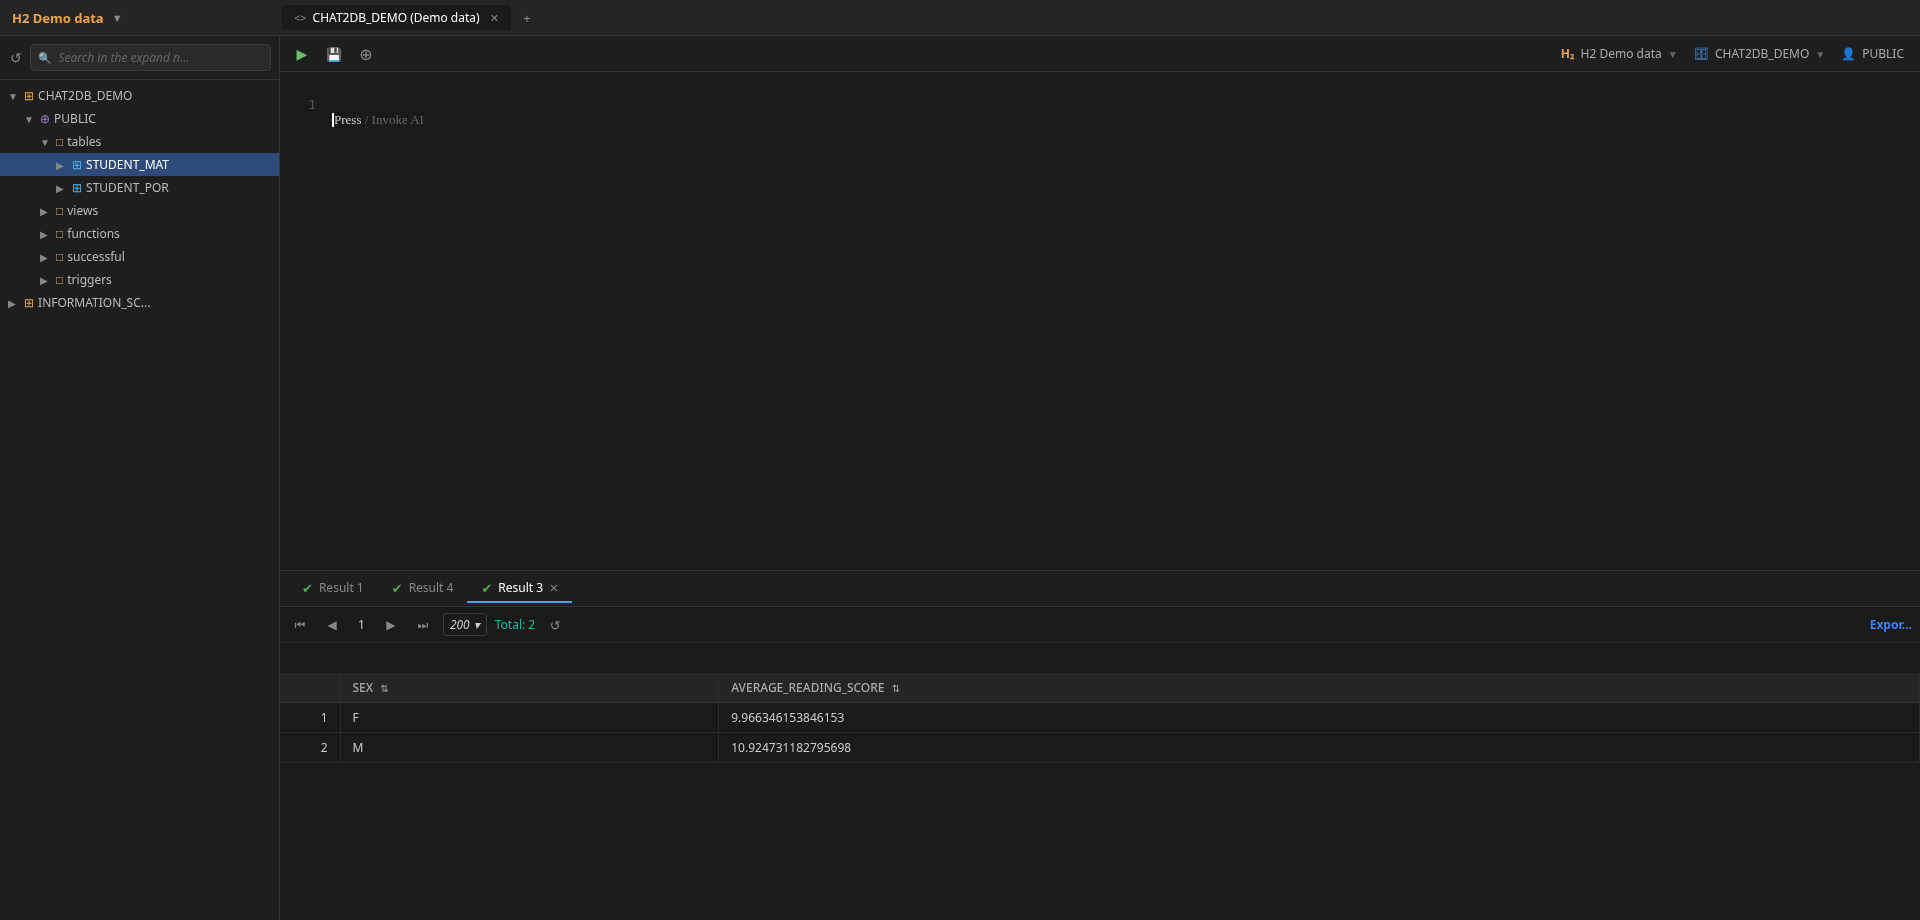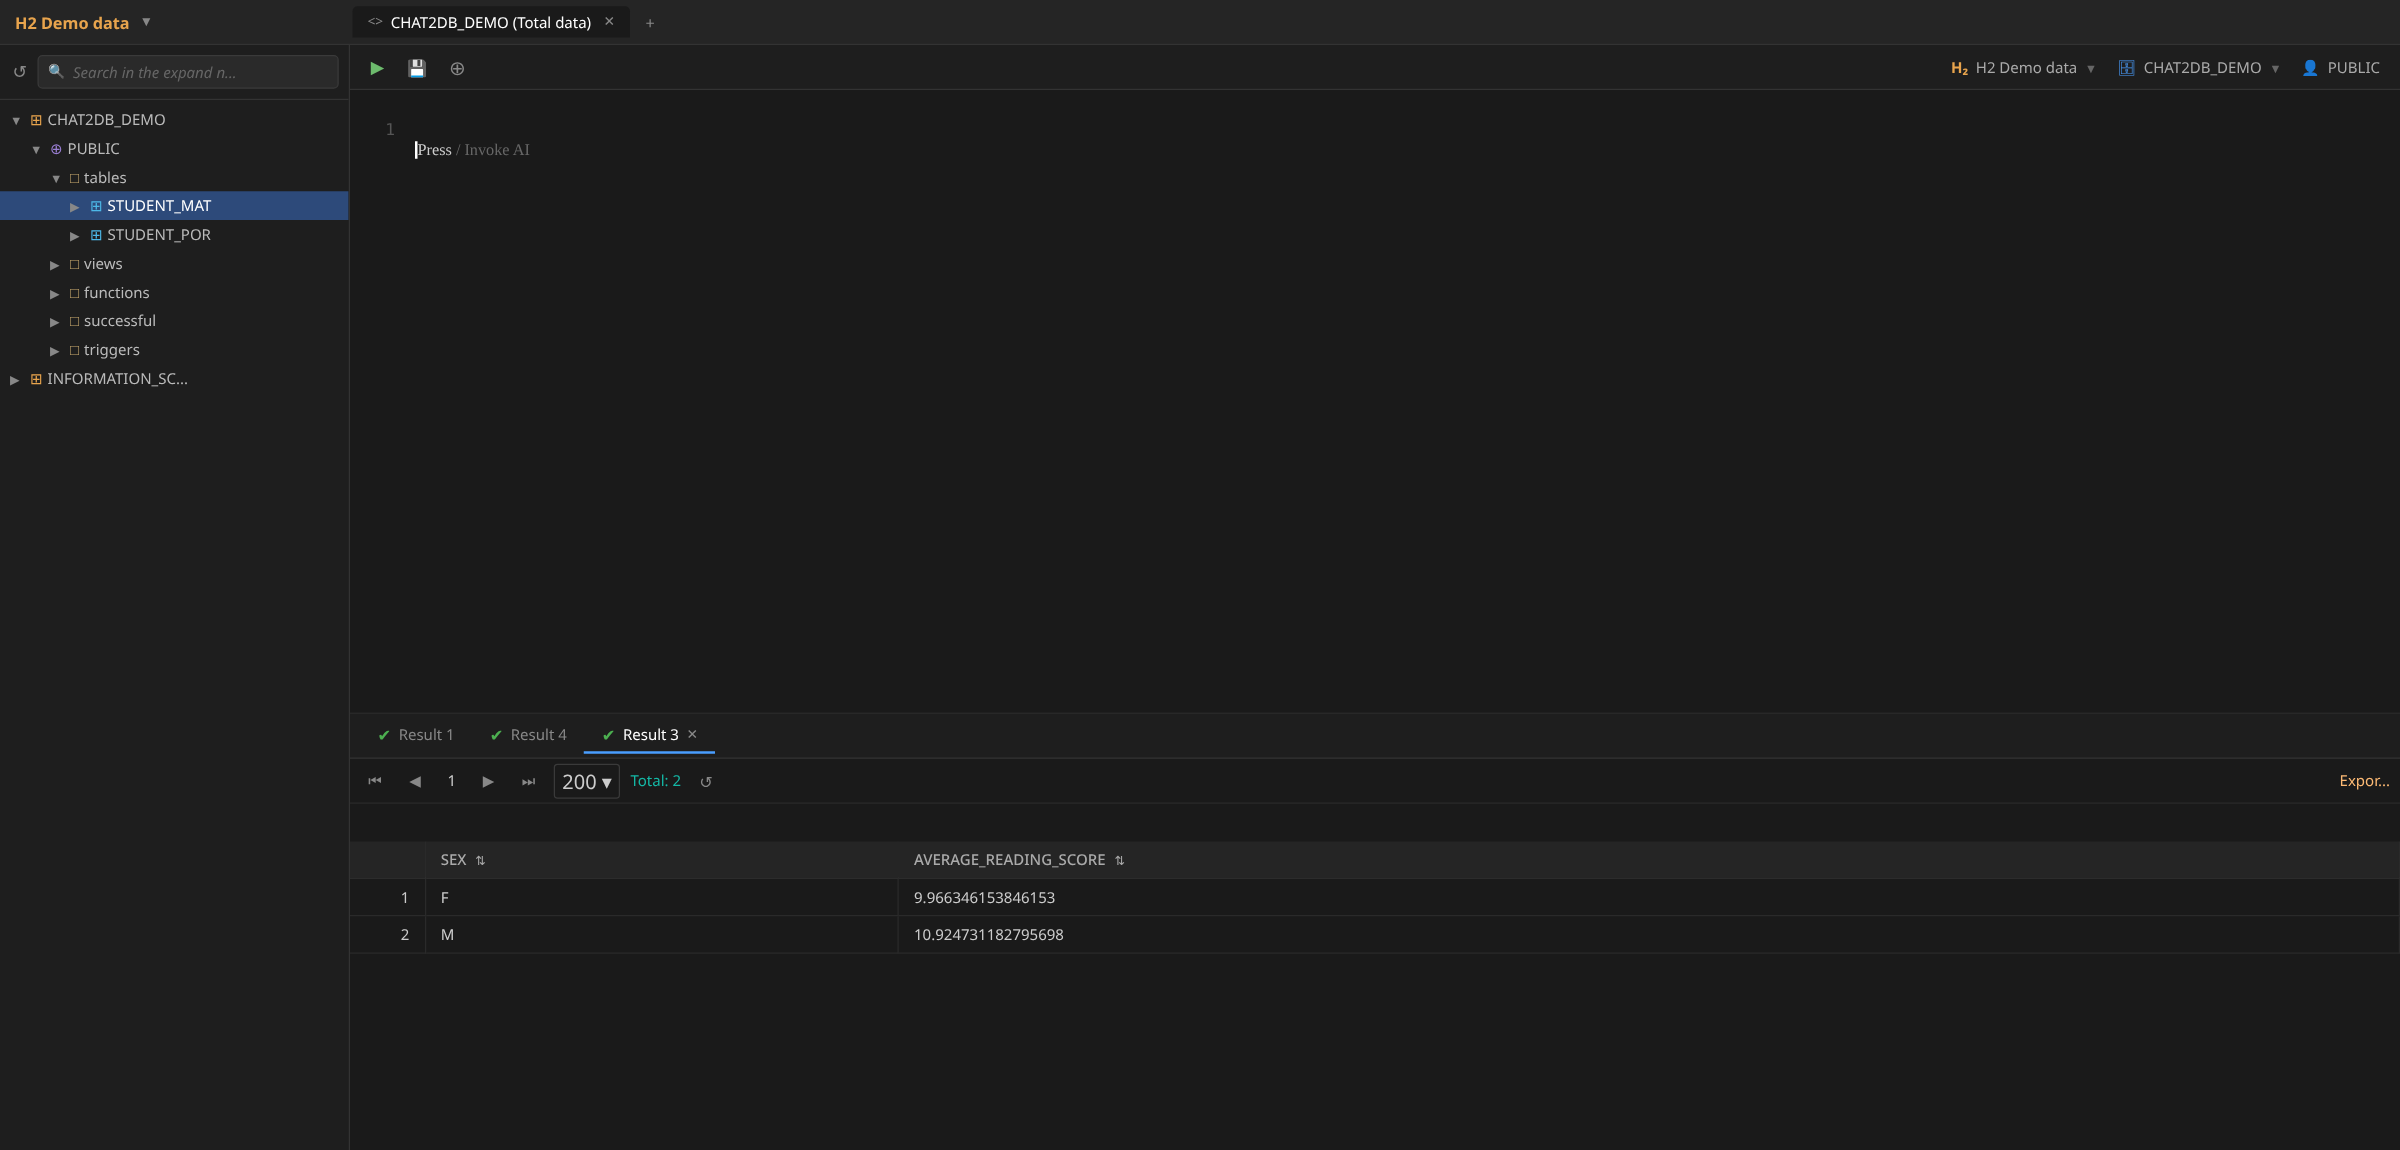--- a/index.html
+++ b/index.html
@@ -277,44 +277,46 @@
     .page-num {
       color: #ccc;
       font-size: 12px;
       padding: 2px 6px;
     }
     .page-size {
       display: flex;
       align-items: center;
       gap: 4px;
       color: #ccc;
-      font-size: 16px;
+      font-size: 12px;
       cursor: pointer;
       padding: 2px 6px;
       border: 1px solid #3a3a3a;
       border-radius: 3px;
+      font-style: italic;
     }
     .total-count {
       color: #14b8a6;
       font-size: 12px;
     }
     .refresh-btn {
       width: 24px;
       height: 24px;
       display: flex;
       align-items: center;
       justify-content: center;
       cursor: pointer;
       color: #888;
     }
     .export-btn {
       margin-left: auto;
-      color: #fdba74;
-      font-size: 12px;
-      cursor: pointer;
+      color: #3b82f6;
+      font-size: 12px;
+      cursor: pointer;
+      font-weight: bold;
     }
 
     
     .data-table-wrapper {
       flex: 1;
       overflow: auto;
       margin-top: 30px;
     }
     .data-table {
       width: 100%;
@@ -408,21 +410,21 @@
 <body>
 
 <div class="title-bar">
   <div class="title-bar-left">
     <span style="color:#e8a44d;font-weight:bold;font-size:13px;">H2 Demo data</span>
     <span style="color:#888;font-size:11px;">▼</span>
   </div>
   <div class="title-bar-tabs">
     <div class="tab active">
       <span style="color:#888;font-size:11px;">&lt;&gt;</span>
-      <span>CHAT2DB_DEMO (Total data)</span>
+      <span>CHAT2DB_DEMO (Demo data)</span>
       <span class="tab-close">✕</span>
     </div>
     <div class="tab-add">+</div>
   </div>
 </div>
 
 <div class="main-layout">
 
   <div class="sidebar">
     <div class="sidebar-header">

